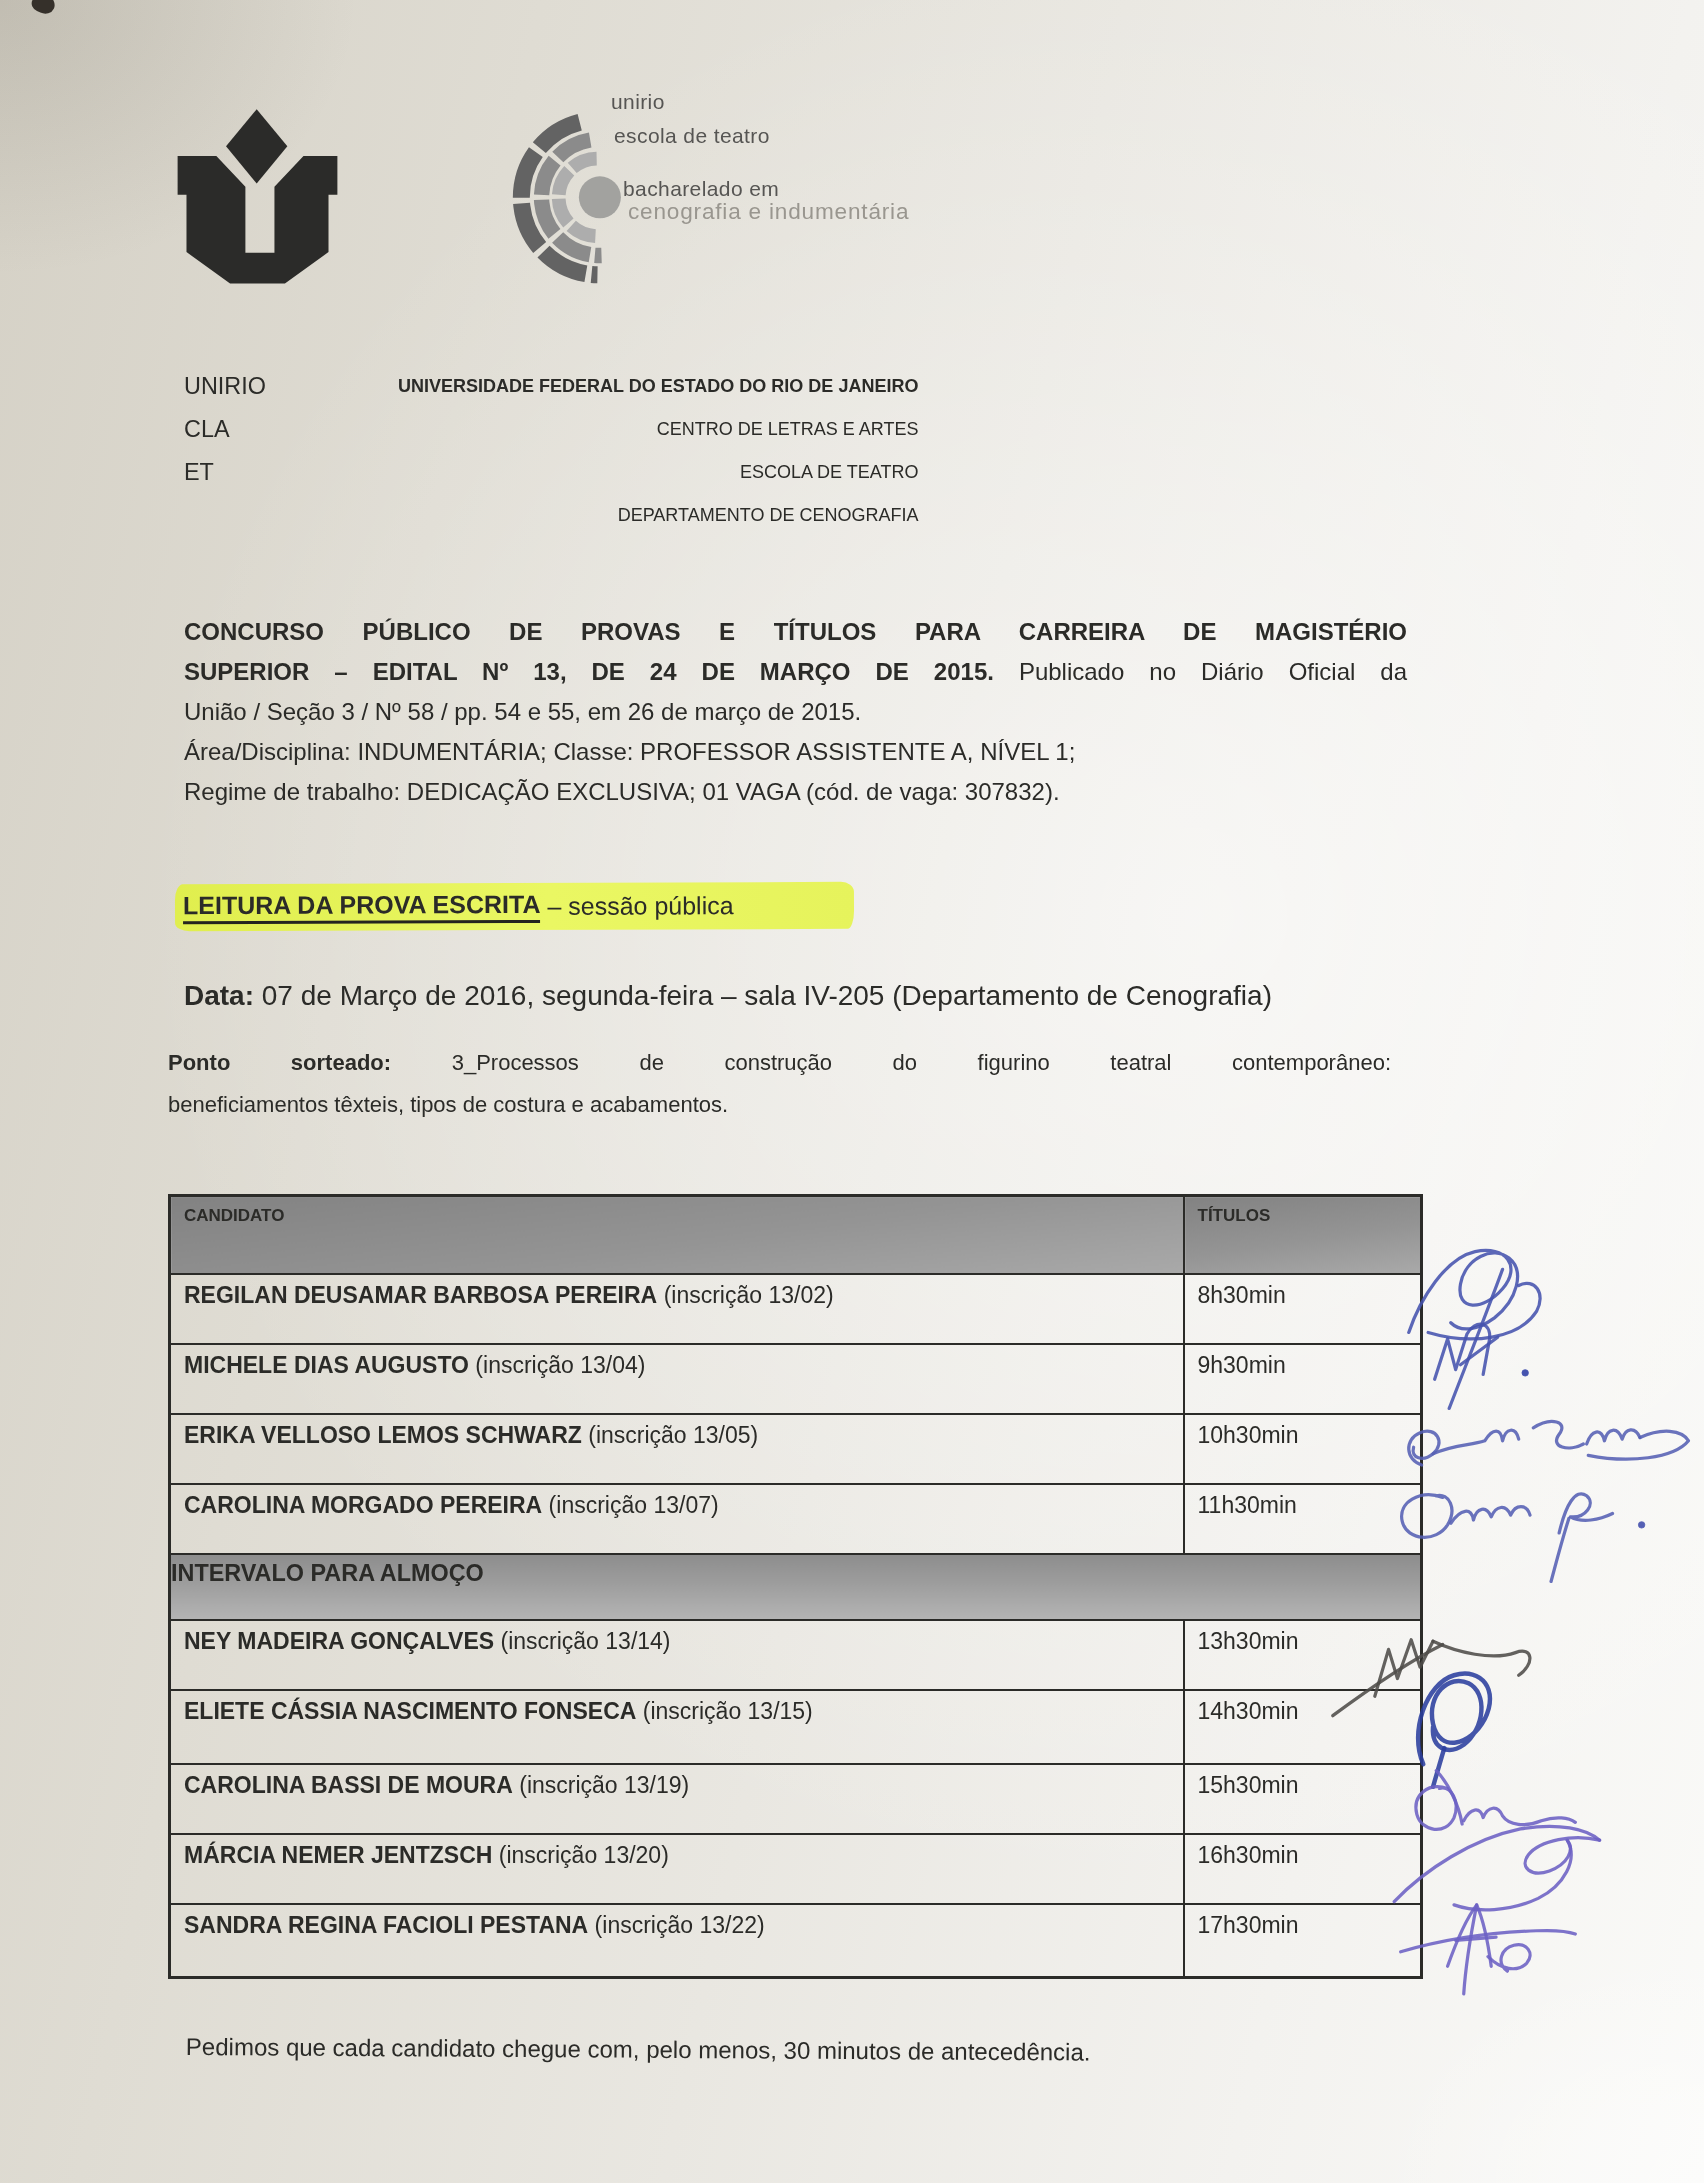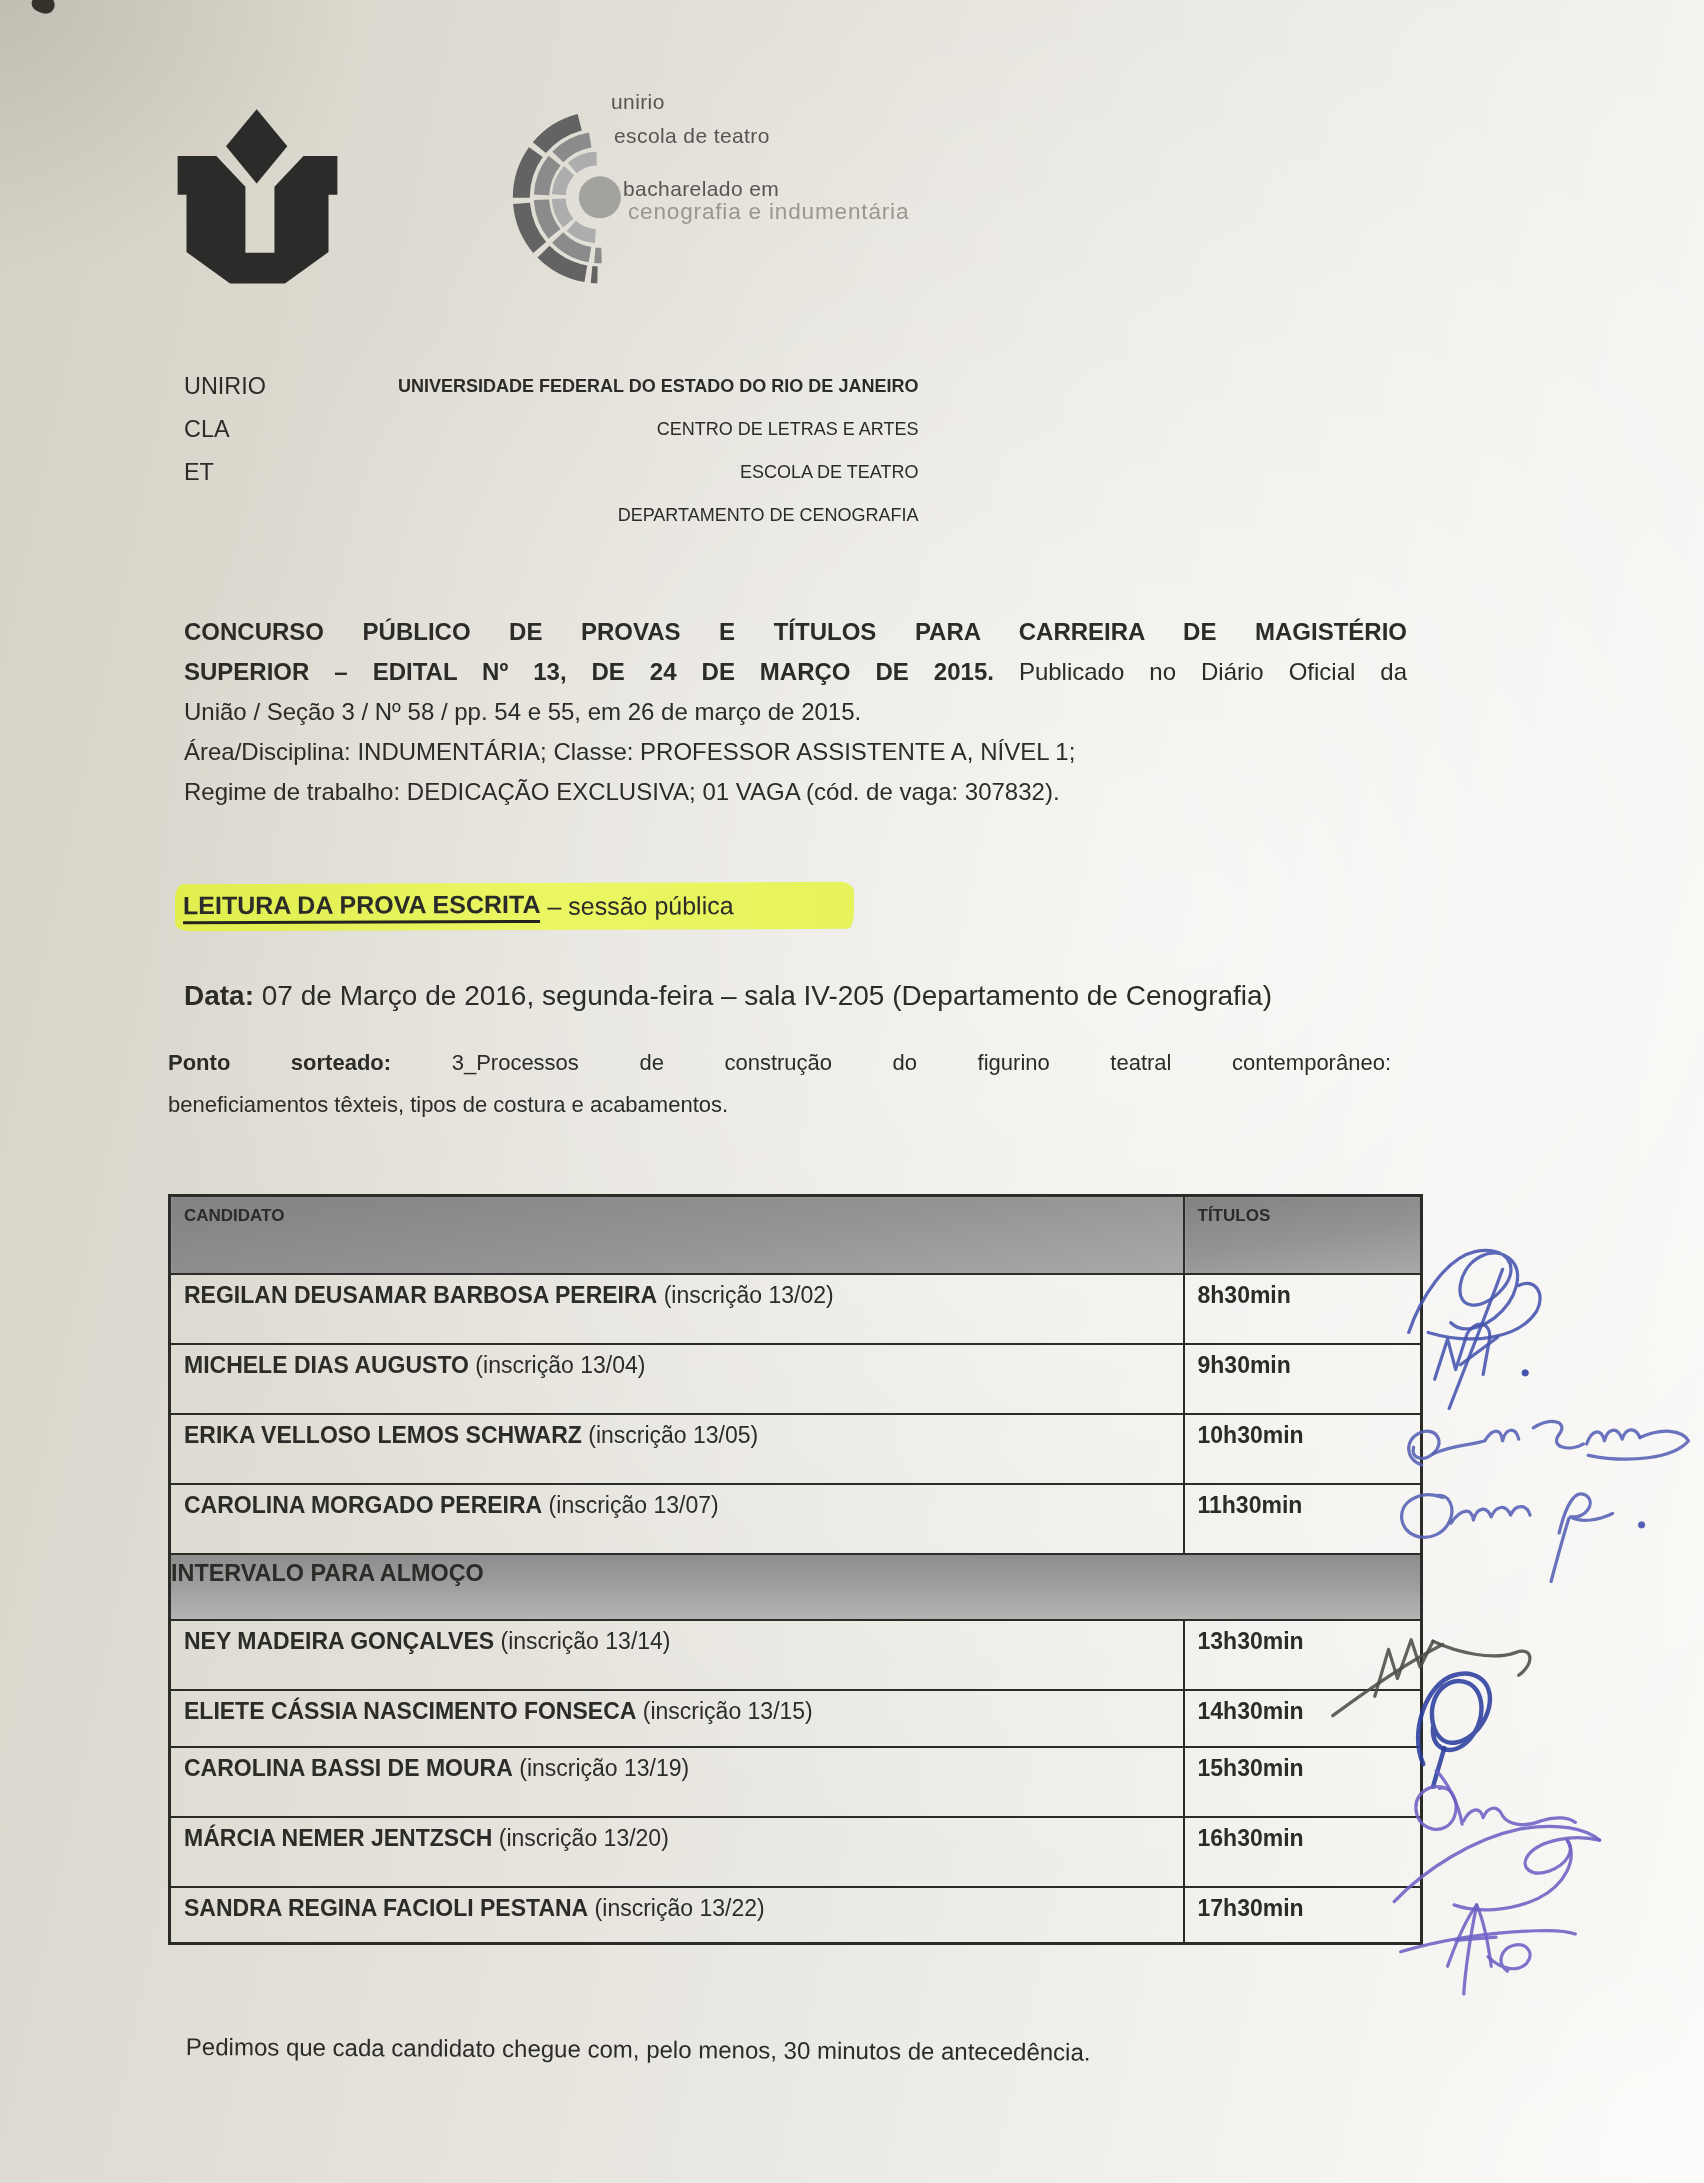--- a/index.html
+++ b/index.html
@@ -59,27 +59,27 @@
     border: 2.4px solid #2b2b28; vertical-align: top; text-align: left;
     padding: 7.3px 4.9px 0 13px;
   }
   table.schedule { border: 3.2px solid #2b2b28; }
   tr.head-row { height: 78px; }
   tr.head-row th {
     background: linear-gradient(172deg, #828282 0%, #949494 55%, #a9a9a9 100%);
     font-size: 17px; font-weight: 700; padding-top: 9px;
   }
   tr.data-row { height: 70px; }
-  tr.data-row.tall { height: 57px; }
+  tr.data-row.tall { height: 74px; }
   tr.interval-row { height: 66px; }
   tr.interval-row td {
     background: linear-gradient(180deg, #8d8d8d 0%, #9d9d9d 45%, #b4b4b4 100%);
     text-align: left; font-weight: 700; font-size: 23.4px; padding: 5.7px 0 0 0;
   }
-  td.time-cell { padding-left: 19.4px; font-weight: 700; margin-left: 44px; }
+  td.time-cell { padding-left: 19.4px; font-weight: 400; margin-left: 44px; }
   .insc { font-weight: 400; }
 
   .footer-note { left: 186px; top: 2033px; font-size: 24px;
                  transform: rotate(0.35deg); transform-origin: left top; }
 
   svg.overlay { position: absolute; left: 0; top: 0; pointer-events: none; }
   .sig path { fill: none; stroke-width: 4; stroke-linecap: round; stroke-linejoin: round; opacity: 0.88; }
   .sig.thick path { stroke-width: 5.5; }
 </style>
 </head>

